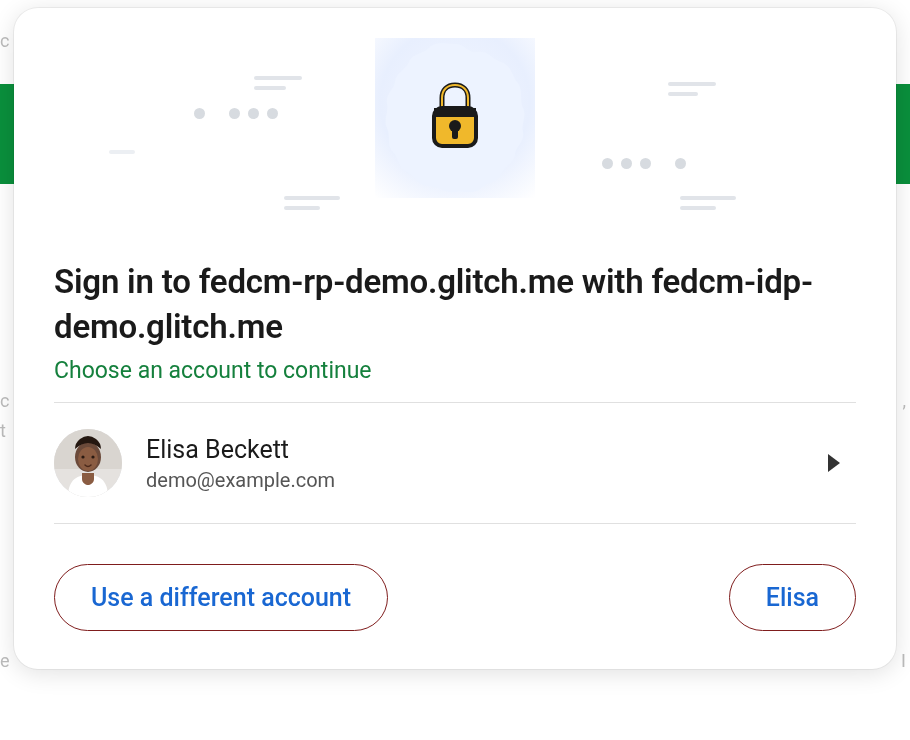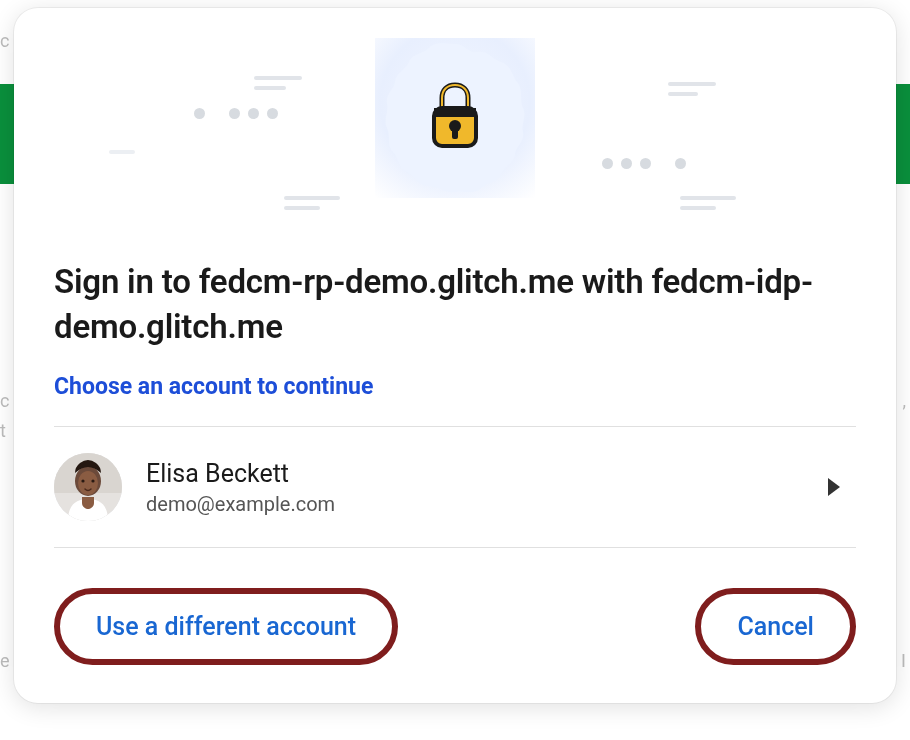--- a/index.html
+++ b/index.html
@@ -72,28 +72,27 @@
     .badge-bg svg.scallop { position: absolute; top:0; left:0; }
     .lock-wrap { position: relative; z-index: 2; }
     .content {
       padding: 32px 40px 0 40px;
     }
     .title {
       font-size: 33px;
       font-weight: 600;
       color: #1a1a1a;
       line-height: 1.35;
-      margin-bottom: 24px;
+      margin-bottom: 8px;
       letter-spacing: -0.2px;
     }
     .subtitle {
       font-size: 23px;
-      color: #1d4ed8;
-      margin-bottom: 26px;
-      font-weight: bold;
+      color: #15803d;
+      margin-bottom: 18px;
     }
     .hr {
       border: none;
       border-top: 1px solid #e0e0e0;
     }
     .account-row {
       display: flex;
       align-items: center;
       padding: 26px 8px 26px 0;
       cursor: pointer;
@@ -124,21 +123,21 @@
       border-bottom: 9px solid transparent;
       border-left: 12px solid #333;
       margin-right: 8px;
     }
     .button-row {
       display: flex;
       justify-content: space-between;
       padding: 40px 40px 10px 40px;
     }
     .pill-btn {
-      border: 6px solid #7f1d1d;
+      border: 1px solid #7f1d1d;
       background: #fff;
       color: #1967d2;
       font-size: 25px;
       font-weight: 500;
       border-radius: 40px;
       padding: 18px 36px;
       cursor: pointer;
       font-family: inherit;
     }
   </style>
@@ -239,16 +238,16 @@
         <div class="account-email">demo@example.com</div>
       </div>
       <div class="chevron"></div>
     </div>
 
     <hr class="hr">
   </div>
 
   <div class="button-row">
     <button class="pill-btn">Use a different account</button>
-    <button class="pill-btn">Cancel</button>
+    <button class="pill-btn">Elisa</button>
   </div>
 
 </div>
 
 </body></html>

